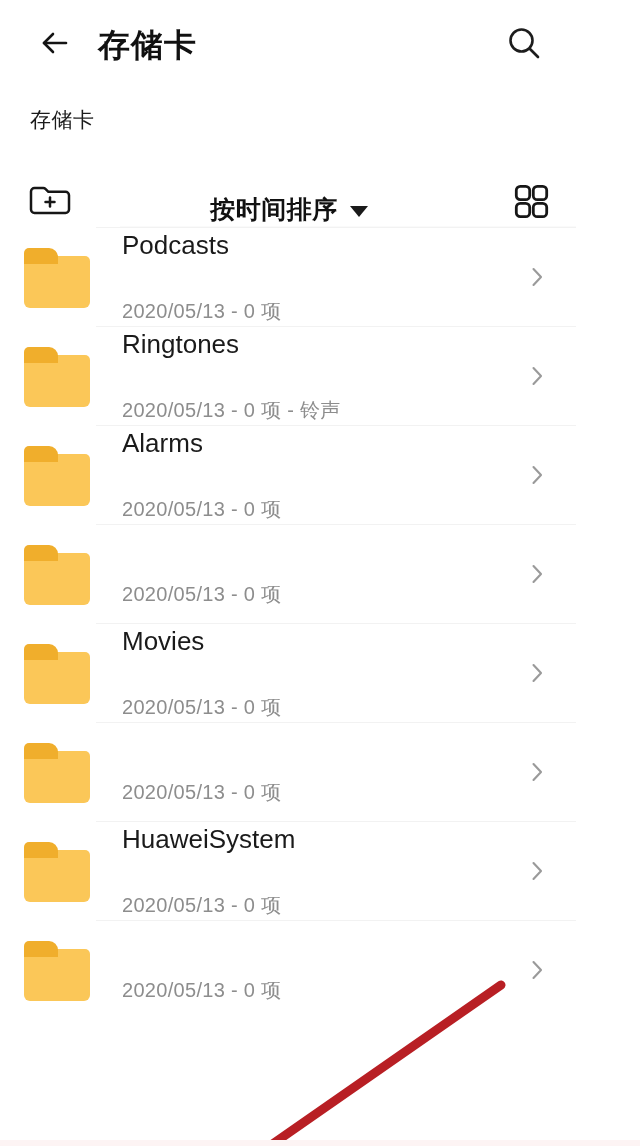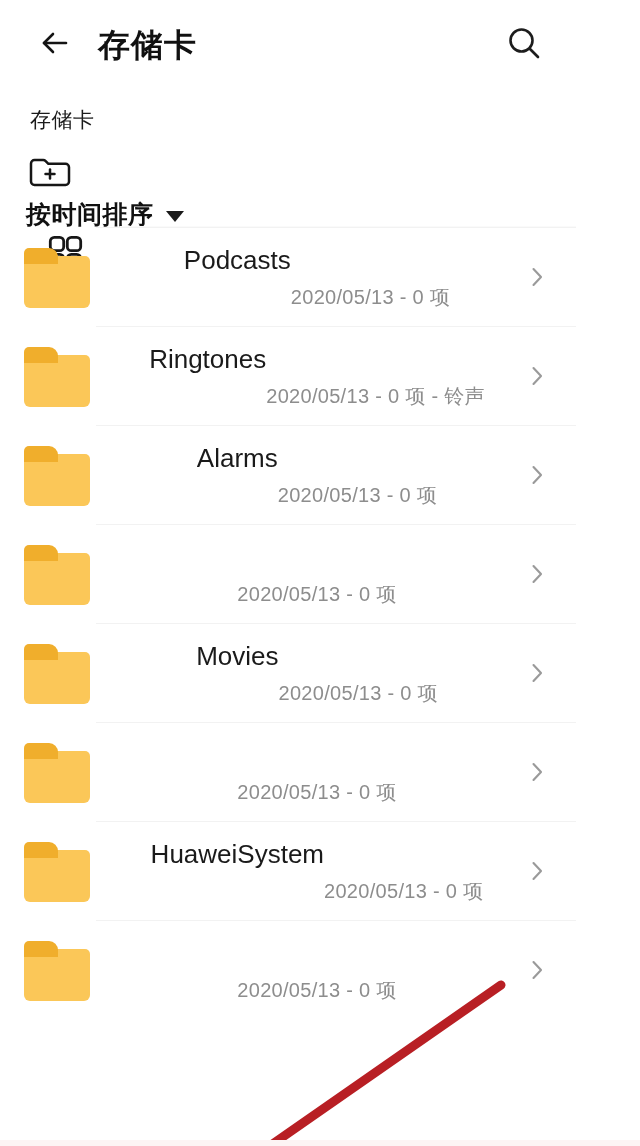--- a/index.html
+++ b/index.html
@@ -55,24 +55,23 @@
   .breadcrumb-item {
     font-size: 21px;
     color: #1b1b1b;
     letter-spacing: .5px;
   }
 
   
   .toolbar {
     height: 76px;
     display: flex;
-    align-items: flex-start;
+    align-items: flex-end;
     padding: 0 24px 0 26px;
     position: relative;
-    flex-direction: column;
   }
   .toolbar-left { width: 60px; display: flex; align-items: center; }
   .toolbar-center {
     flex: 1 1 auto;
     display: flex;
     align-items: center;
     justify-content: center;
     gap: 12px;
   }
   .sort-label {
@@ -136,20 +135,21 @@
     left: 0; top: 2px;
     width: 34px; height: 16px;
     background: #f0ae2c;
     border-radius: 5px 9px 0 0;
   }
 
   .row-text {
     flex: 1 1 auto;
     min-width: 0;
     display: flex;
+    flex-direction: column;
     justify-content: center;
   }
   .row-title {
     font-size: 26px;
     color: #1a1a1a;
     line-height: 1.1;
     white-space: nowrap;
     overflow: hidden;
     text-overflow: ellipsis;
   }

